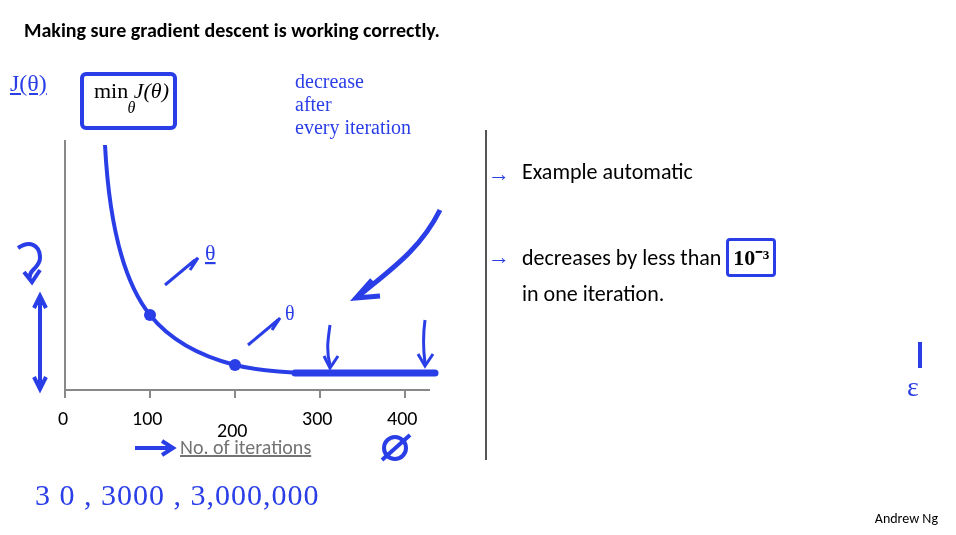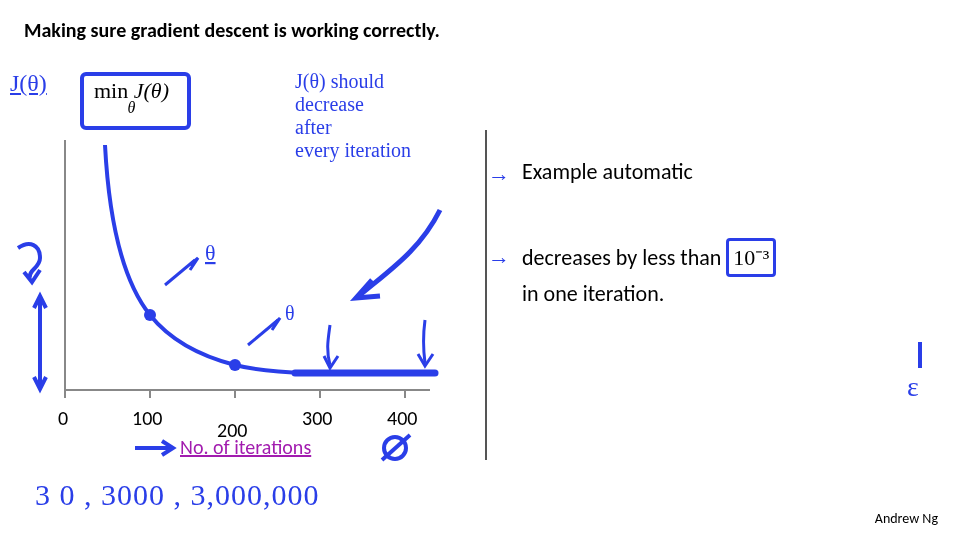--- a/index.html
+++ b/index.html
@@ -44,20 +44,21 @@
     line-height: 1.5;
   }
   .right-block { position: relative; margin-bottom: 50px; padding-left: 12px; }
   .math { font-family: 'Times New Roman', serif; font-style: italic; }
   .boxed-eps {
     border: 3px solid #2a3ee8;
     border-radius: 4px;
     padding: 0 4px;
     display: inline-block;
     font-family: 'Times New Roman', serif;
+    font-weight: bold;
   }
   .credit {
     position: absolute;
     bottom: 8px;
     right: 18px;
     font-size: 14px;
     color: #000;
     text-align: right;
   }
   .hand {
@@ -65,32 +66,32 @@
     color: #2a3ee8;
     position: absolute;
   }
   .hand2 { font-family: 'Comic Sans MS', cursive; color: #2a3ee8; }
   .min-box {
     position: absolute;
     top: 2px;
     left: 70px;
     border: 4px solid #2a3ee8;
     border-radius: 6px;
-    padding: 4px 18px 10px 10px;
+    padding: 4px 4px 10px 10px;
     font-family: 'Times New Roman', serif;
     font-size: 22px;
     line-height: 1;
     color: #000;
     background: #fff;
   }
   .min-box .sub { display:block; text-align:center; font-style: italic; font-size: 16px; margin-top:-2px;}
   .axis-label {
     position: absolute;
     font-size: 20px;
-    color: #a21caf;
+    color: #737373;
     font-family: Calibri, Arial, sans-serif;
   }
   .xaxis-lbl {
     top: 365px; left: 170px;
     text-decoration: underline;
   }
   .j-theta-lbl {
     top: 118px; left: 170px;
     font-family: 'Comic Sans MS', cursive;
     color: #2a3ee8;
@@ -172,21 +173,20 @@
   <div class="tick-lbl" style="top:336px; left:48px;">0</div>
   <div class="tick-lbl" style="top:336px; left:122px;">100</div>
   <div class="tick-lbl" style="top:336px; left:207px;margin-top:12px;">200</div>
   <div class="tick-lbl" style="top:336px; left:292px;">300</div>
   <div class="tick-lbl" style="top:336px; left:377px;">400</div>
 
   <div class="j-theta-lbl">J(θ)</div>
   <div class="axis-label xaxis-lbl">No. of iterations</div>
 
   <div class="hand note-decrease">
-    <div>J(θ) should</div>
     <div>decrease</div>
     <div>after</div>
     <div>every  iteration</div>
   </div>
 
   <div class="hand note-30">3 0 ,     3000 ,   3,000,000</div>
 </div>
 
 <div class="divider"></div>
 

